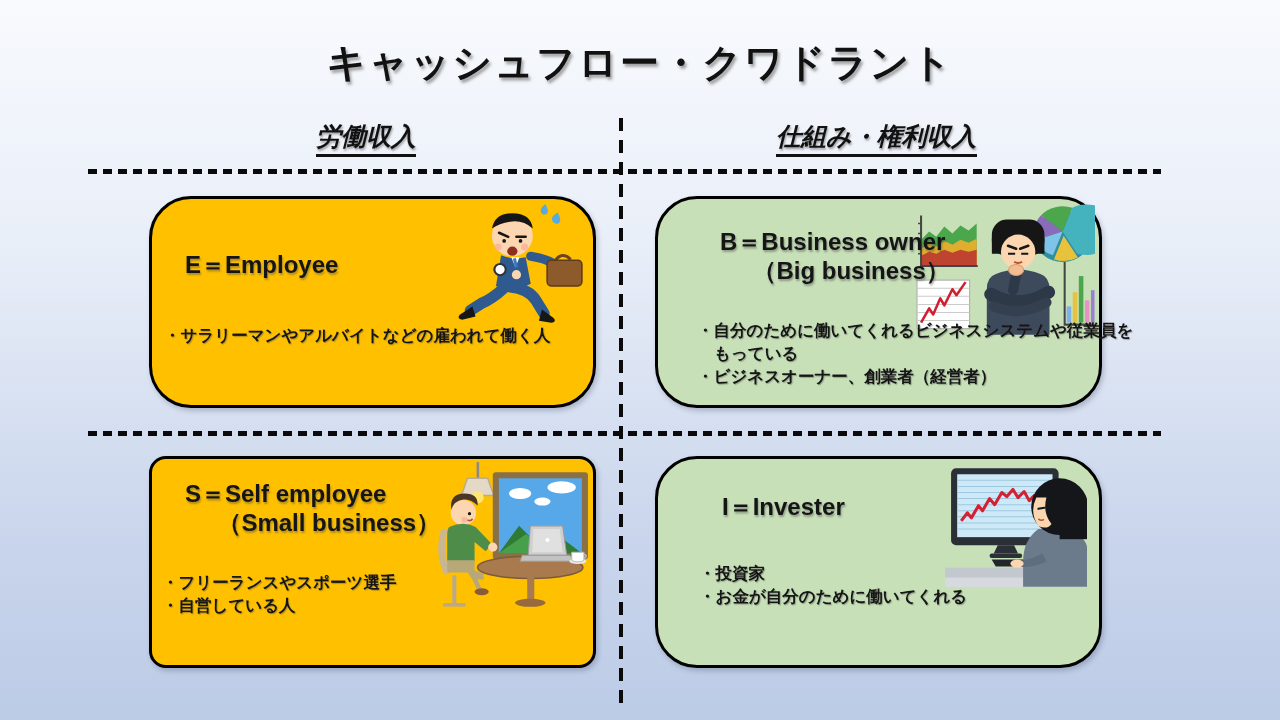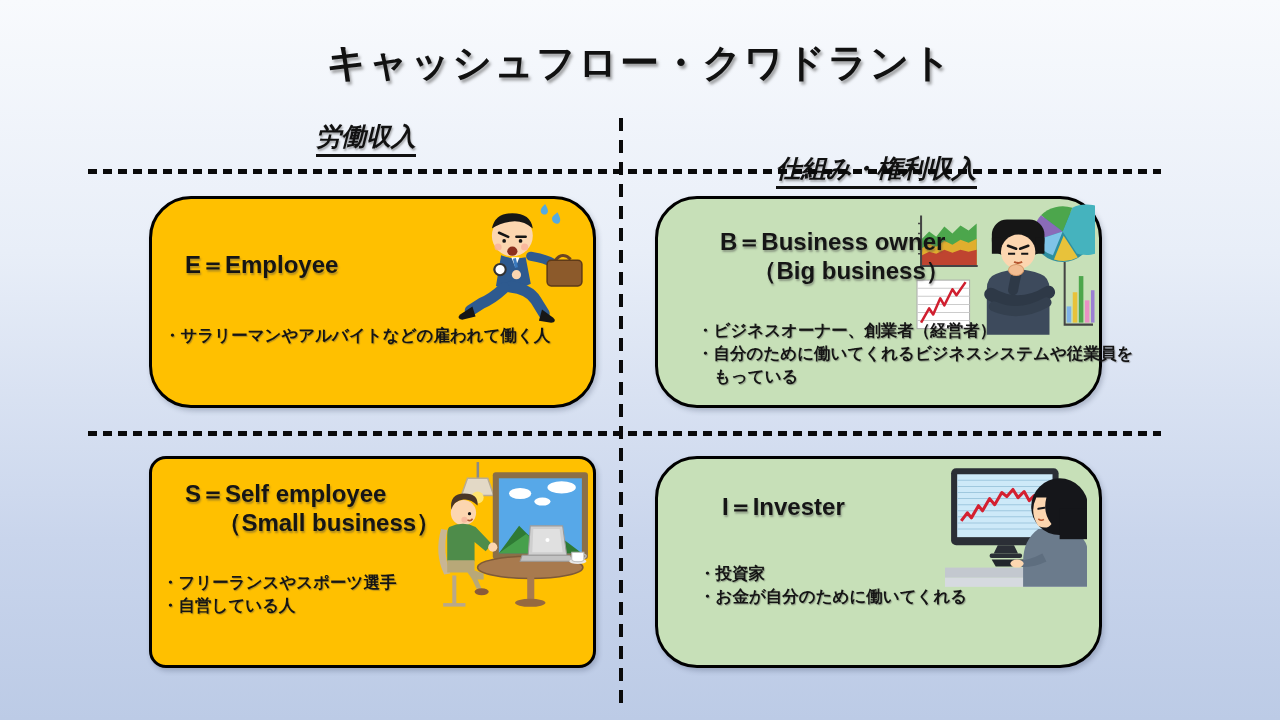--- a/index.html
+++ b/index.html
@@ -17,21 +17,21 @@
     text-align:center; font-size:39px; font-weight:700; letter-spacing:2px;
     color:#111; text-shadow:2px 3px 3px rgba(90,90,90,0.55);
   }
   .axis-label {
     position:absolute; top:120px; font-size:25px; font-weight:700; color:#111;
     border-bottom:3px solid #111; padding-bottom:1px;
     text-shadow:1px 2px 2px rgba(90,90,90,0.5);
     font-style:italic;
   }
   .axis-label.left { left:316px; }
-  .axis-label.right { left:776px;margin-top:32px; }
+  .axis-label.right { left:776px; }
   .h-dash {
     position:absolute; left:88px; width:1073px; height:5px;
     background:repeating-linear-gradient(90deg,#0a0a0a 0 9px,transparent 9px 15px);
   }
   .h-dash.h1 { top:169px; }
   .h-dash.h2 { top:431px; }
   .v-dash {
     position:absolute; left:619px; top:118px; width:3.5px; height:592px;
     background:repeating-linear-gradient(180deg,#0a0a0a 0 13px,transparent 13px 22px);
   }
@@ -119,22 +119,22 @@
       <path d="M19 103 l-12 8 q-4 4 2 5 l13-3z" fill="#161616"></path>
     </svg>
   </section>
 
   <section class="quad q-green" id="q-business">
     <div class="q-head">
       <div class="q-head-line1">B＝Business owner</div>
       <div class="q-head-line2">（Big business）</div>
     </div>
     <div class="q-bullets">
+      <div class="q-bullet">・自分のために働いてくれるビジネスシステムや従業員をもっている</div>
       <div class="q-bullet">・ビジネスオーナー、創業者（経営者）</div>
-      <div class="q-bullet">・自分のために働いてくれるビジネスシステムや従業員をもっている</div>
     </div>
     <svg class="illus illus-owner" width="180" height="132" viewBox="0 0 178 130">
       <g>
         <path d="M6 36 l8-8 7 5 8-10 8 7 8-8 8 5 8-7 L61 62 L6 62 z" fill="#4ca64c"></path>
         <path d="M6 45 l8-5 7 3 8-6 8 4 8-5 8 3 8-4 L61 62 L6 62 z" fill="#e0ae2e"></path>
         <path d="M6 52 l8-4 7 2 8-4 8 3 8-3 8 2 8-2 L61 62 L6 62 z" fill="#bf4430"></path>
         <path d="M6 12 v50 h56" stroke="#444" stroke-width="2" fill="none"></path>
         <path d="M6 20 h-3 M6 30 h-3 M6 40 h-3 M6 50 h-3" stroke="#444" stroke-width="1.5"></path>
       </g>
       <g>

